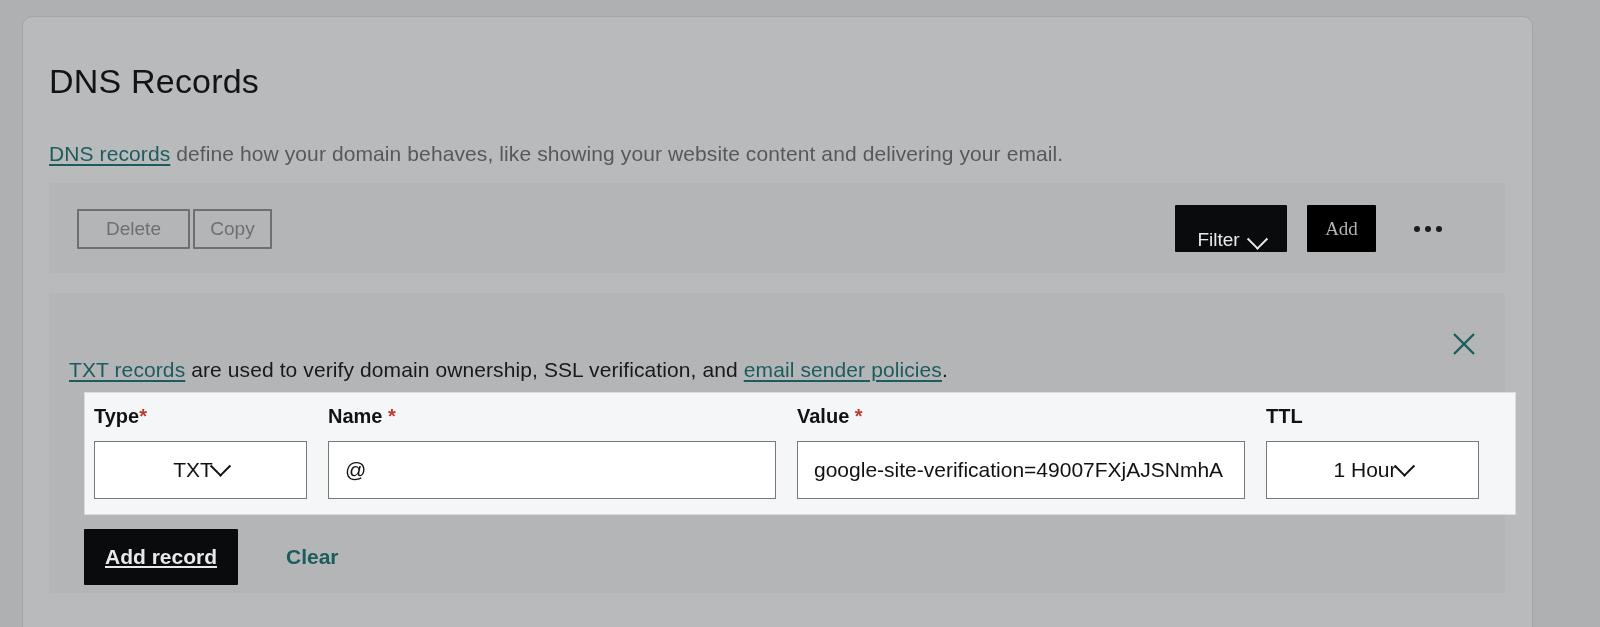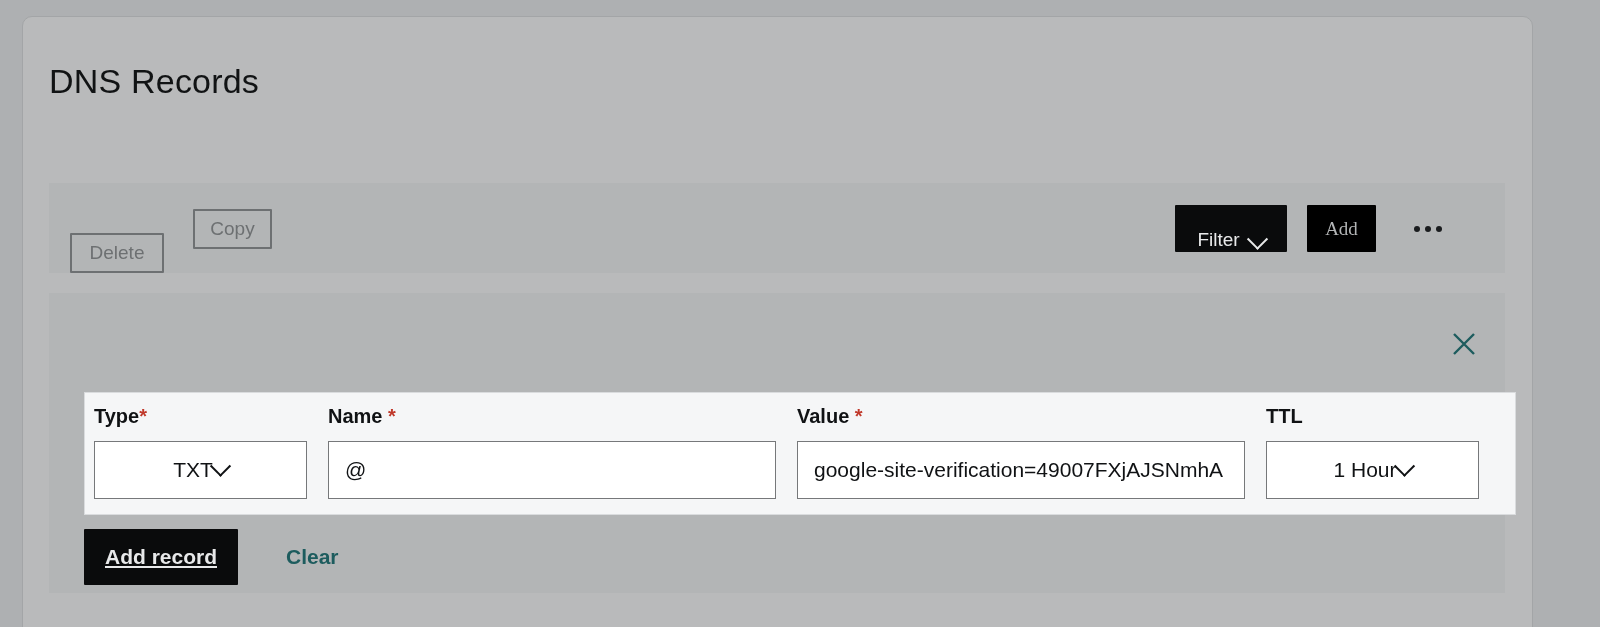--- a/index.html
+++ b/index.html
@@ -73,21 +73,21 @@
     color: #6d7072;
     font-size: 19px;
     font-family: "Liberation Sans", sans-serif;
     box-sizing: border-box;
     padding: 0 14px;
     line-height: 36px;
     text-align: center;
     cursor: default;
     border-radius: 1px;
   }
-  #delete-button { left: 21px; width: 94px; margin-top: 24px; }
+  #delete-button { left: 28px; width: 113px; }
   #copy-button   { left: 144px; width: 79px; }
 
   #filter-button {
     position: absolute;
     left: 1126px;
     top: 22px;
     width: 112px;
     height: 47px;
     background: #0a0b0c;
     color: #e8e9ea;
@@ -268,20 +268,21 @@
     padding: 0;
   }
 </style>
 </head>
 <body>
 
 <div id="dns-card">
 
   <h1 id="page-title">DNS Records</h1>
 
+  <p id="card-description"><a class="inline-link" href="#">DNS records</a><span> define how your domain behaves, like showing your website content and delivering your email.</span></p>
 
   <div id="toolbar">
     <button id="delete-button" class="ghost-btn">Delete</button>
     <button id="copy-button" class="ghost-btn">Copy</button>
 
     <button id="filter-button">
       <span>Filter</span>
       <span class="chev"></span>
     </button>
 
@@ -289,20 +290,21 @@
 
     <button id="overflow-menu-button">
       <i></i>
       <i></i>
       <i></i>
     </button>
   </div>
 
   <div id="txt-notice-panel">
 
+    <p id="txt-notice-text"><a class="inline-link" href="#">TXT records</a><span> are used to verify domain ownership, SSL verification, and </span><a class="inline-link" href="#">email sender policies</a><span>.</span></p>
 
     <button id="close-notice-button">
       <svg width="34" height="34" viewBox="0 0 34 34" aria-hidden="true">
         <path d="M7 7 L27 27 M27 7 L7 27" stroke="#1d5c5e" stroke-width="2.4" fill="none"></path>
       </svg>
     </button>
 
     <div id="record-form-row">
 
       <div class="field" id="field-type">

